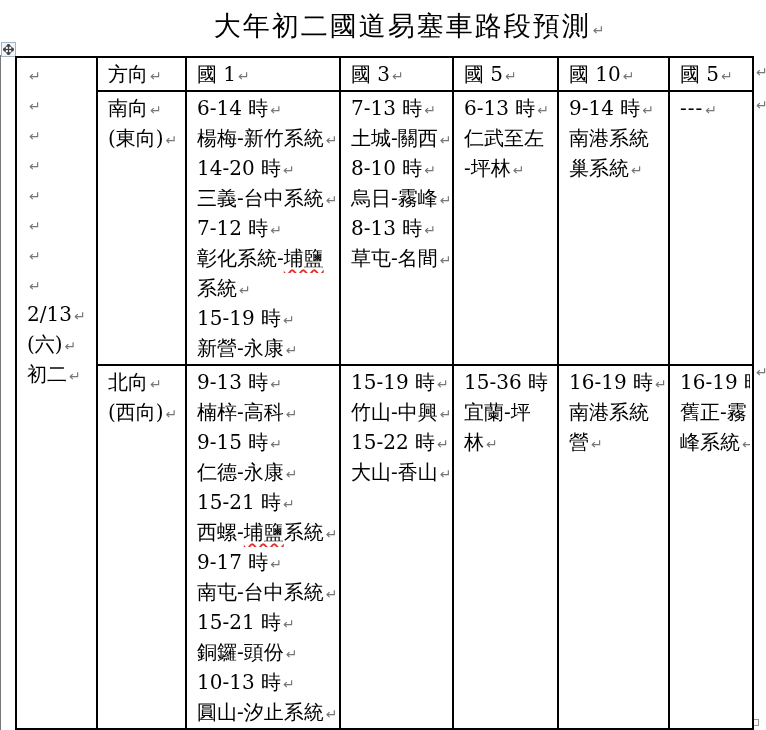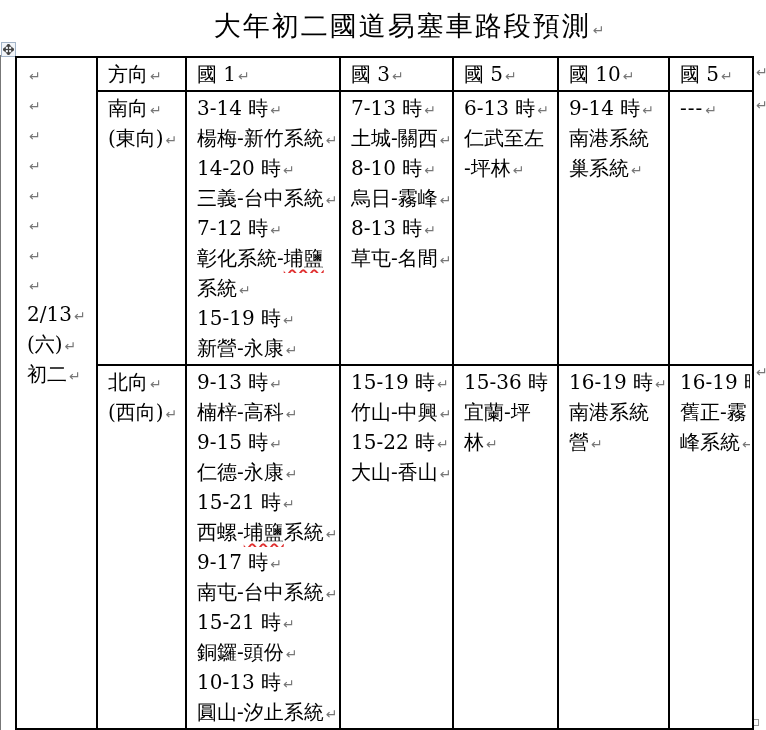--- a/index.html
+++ b/index.html
@@ -119,21 +119,21 @@
           <div class="ln"><span>國 5</span><span class="pm">↵</span></div>
         </td>
   </tr>
 
   <tr>
     <td>
       <div class="ln"><span>南向</span><span class="pm">↵</span></div>
       <div class="ln"><span>(東向)</span><span class="pm">↵</span></div>
     </td>
     <td>
-      <div class="ln"><span>3-14 時</span><span class="pm">↵</span></div>
+      <div class="ln"><span>6-14 時</span><span class="pm">↵</span></div>
       <div class="ln"><span>楊梅-新竹系統</span><span class="pm">↵</span></div>
       <div class="ln"><span>14-20 時</span><span class="pm">↵</span></div>
       <div class="ln"><span>三義-台中系統</span><span class="pm">↵</span></div>
       <div class="ln"><span>7-12 時</span><span class="pm">↵</span></div>
       <div class="ln"><span>彰化系統-</span><span class="sperr">埔鹽</span><span></span><span class="pm"></span></div>
       <div class="ln"><span>系統</span><span class="pm">↵</span></div>
       <div class="ln"><span>15-19 時</span><span class="pm">↵</span></div>
       <div class="ln"><span>新營-永康</span><span class="pm">↵</span></div>
     </td>
     <td>

